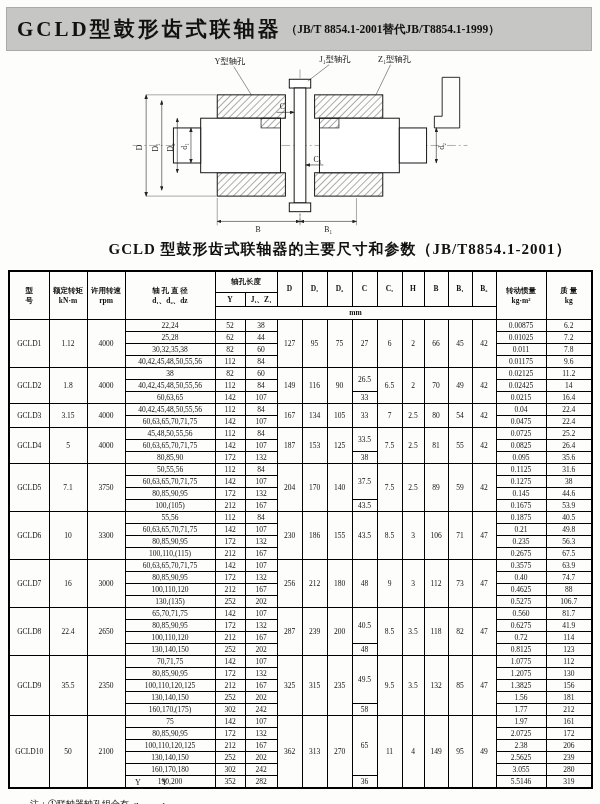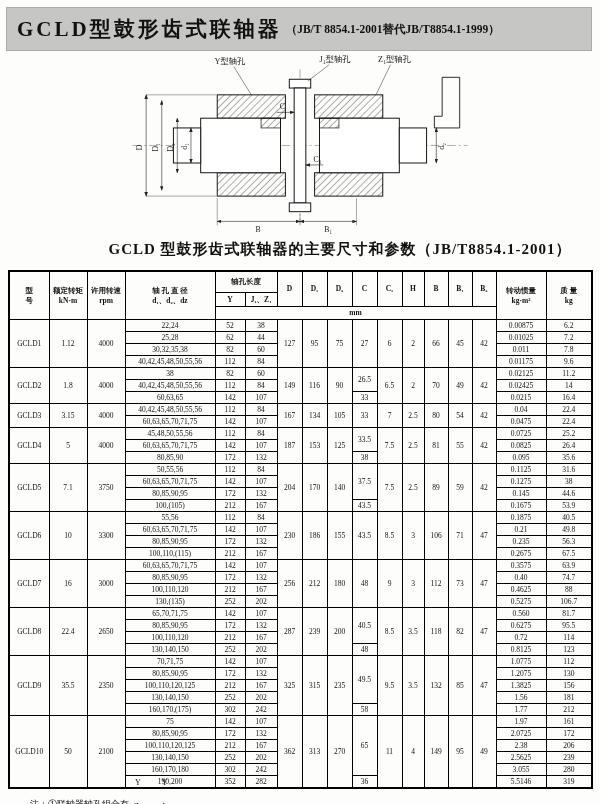--- a/index.html
+++ b/index.html
@@ -456,21 +456,21 @@
           <td rowspan="4">82</td>
           <td rowspan="4">47</td>
           <td>0.560</td>
           <td>81.7</td>
         </tr>
         <tr>
           <td class="bores">80,85,90,95</td>
           <td>172</td>
           <td>132</td>
           <td>0.6275</td>
-          <td>95.5</td>
+          <td>41.9</td>
         </tr>
         <tr>
           <td class="bores">100,110,120</td>
           <td>212</td>
           <td>167</td>
           <td>0.72</td>
           <td>114</td>
         </tr>
         <tr>
           <td class="bores">130,140,150</td>

